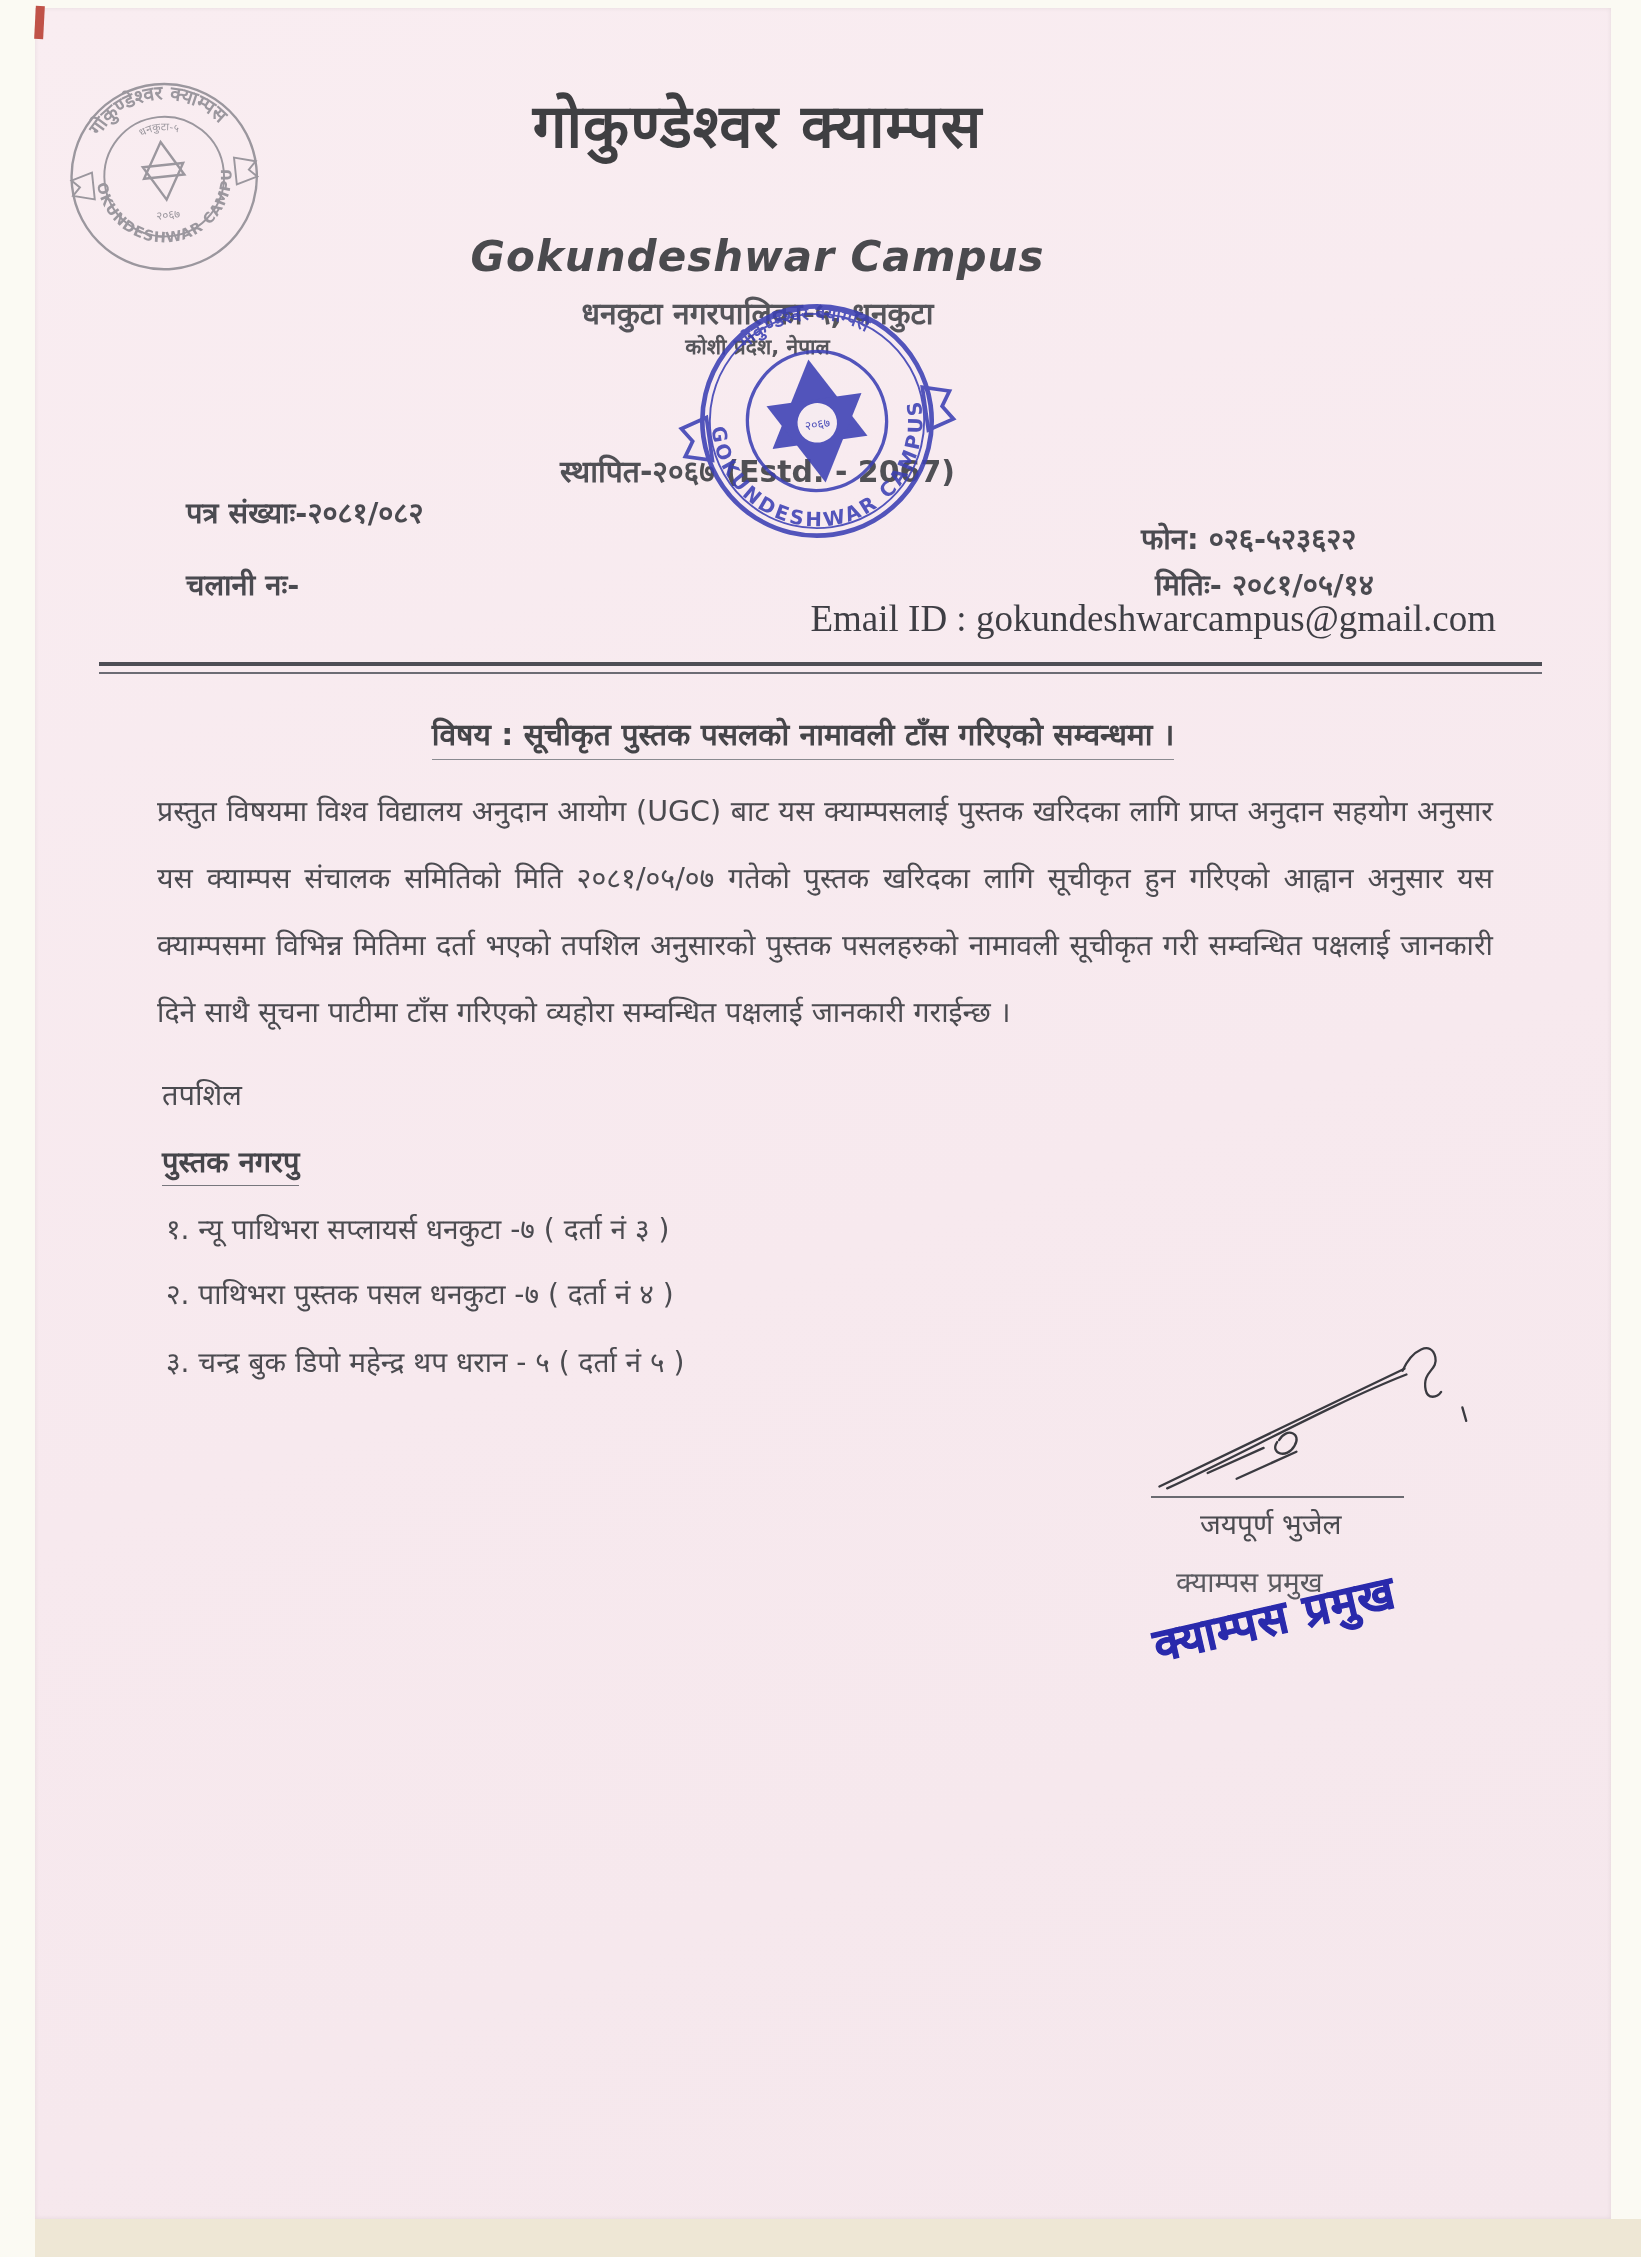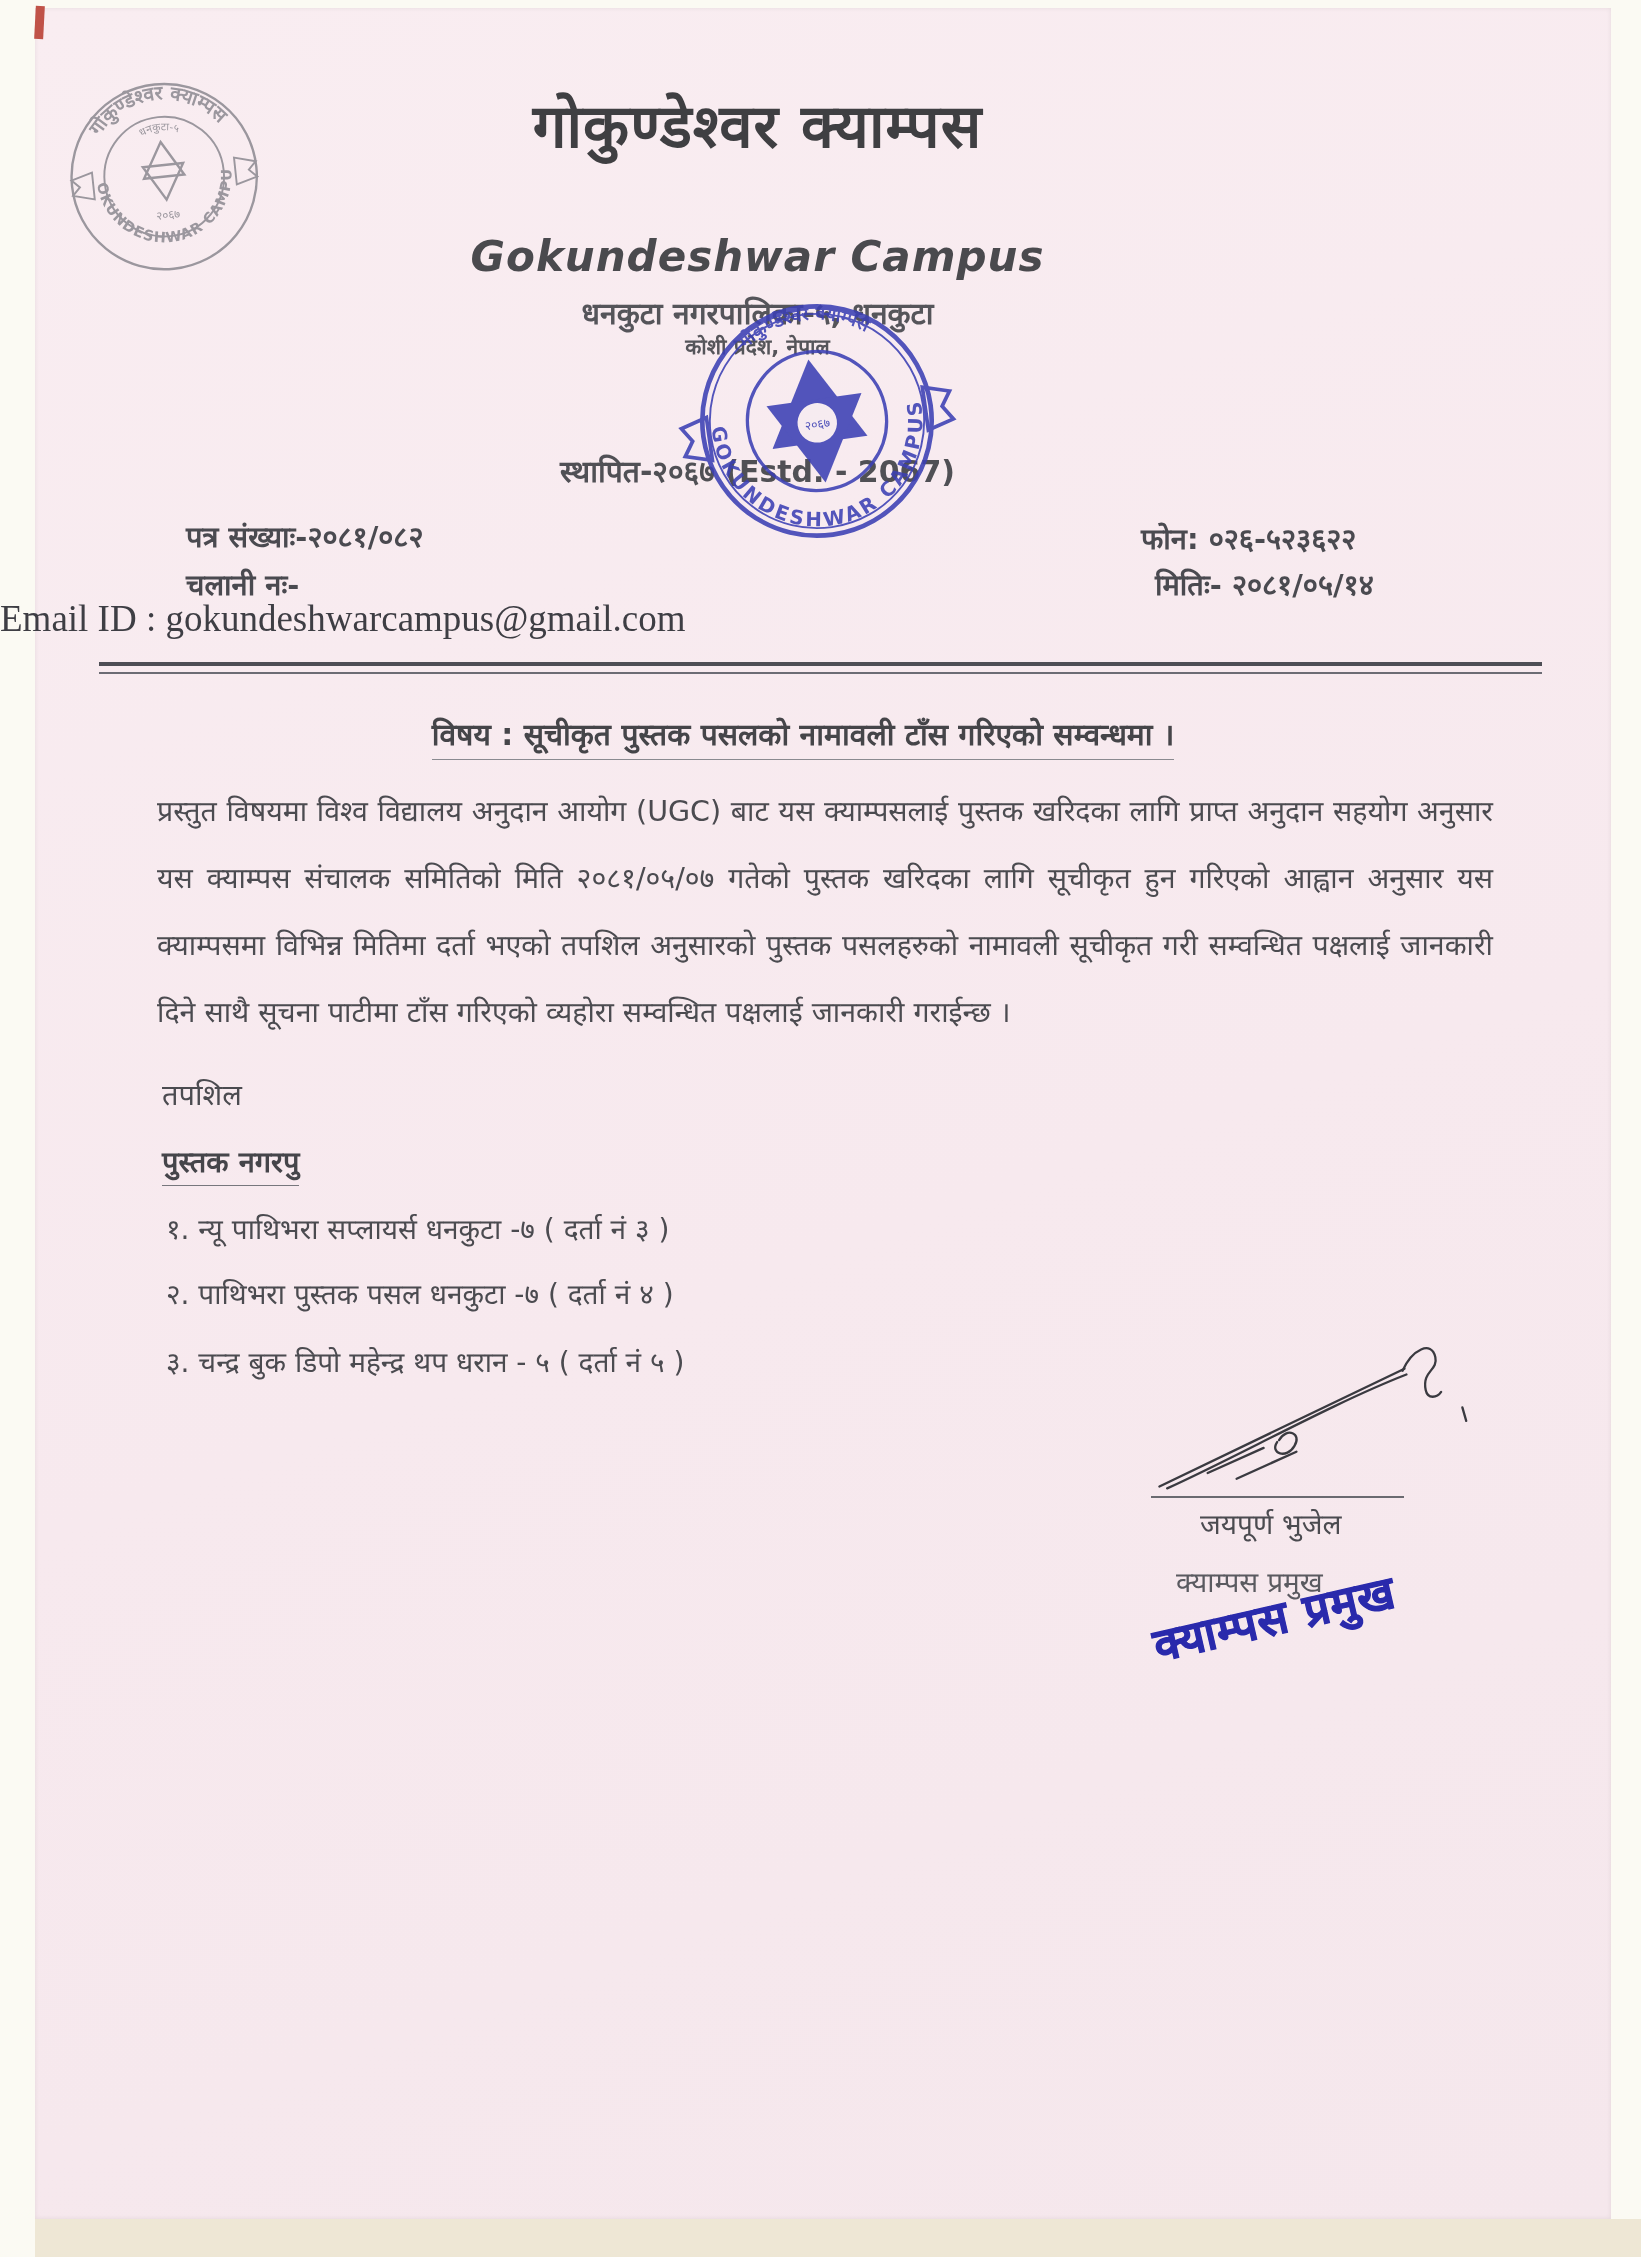--- a/index.html
+++ b/index.html
@@ -18,25 +18,25 @@
   .abs{position:absolute;}
   .centered{left:0;right:126px;text-align:center;}
   .title-np{top:83px;font-size:60px;font-weight:bold;color:#3f3f42;letter-spacing:1px;}
   .title-en{top:232px;font-size:42px;font-weight:bold;font-style:italic;color:#4a4a4e;letter-spacing:1px;}
   .addr1{top:292px;font-size:30px;font-weight:bold;color:#55555a;}
   .addr2{top:332px;font-size:21px;font-weight:bold;color:#55555a;}
   .estd{top:450px;font-size:30px;font-weight:bold;color:#505055;}
   .seal{left:68px;top:77px;width:193px;height:205px;opacity:.8;transform:rotate(-6deg);}
   .bluestamp{left:676px;top:280px;width:282px;height:282px;opacity:.88;transform:rotate(-8deg);}
   .meta{font-size:29px;color:#4a4a50;font-weight:600;}
-  .ref{left:186px;top:516px;}
+  .ref{left:186px;top:492px;}
   .chalani{left:186px;top:564px;}
   .phone{left:1141px;top:518px;}
   .date{left:1155px;top:564px;}
-  .email{top:597px;left:0;right:145px;text-align:left;
+  .email{top:597px;left:0;right:145px;text-align:right;
     font-family:"Liberation Serif","DejaVu Serif",serif;font-size:37px;color:#3e3e44;}
   .rule-top{left:99px;right:99px;top:662px;height:3.9px;background:#4e4e55;}
   .rule-bot{left:99px;right:99px;top:672px;height:1.9px;background:#6c6c74;}
   .subject{top:713px;left:0;right:35px;text-align:center;font-size:30px;font-weight:600;color:#454549;}
   .subject span{border-bottom:1.9px solid #8a8a90;padding-bottom:6.8px;}
   .body-par{left:157px;top:778px;width:1336px;font-size:28.5px;line-height:67px;
     text-align:justify;color:#4b4b50;}
   .tapashil{left:162px;top:1074px;font-size:29px;color:#4b4b50;}
   .list-head{left:162px;top:1141px;font-size:29px;font-weight:bold;color:#45454a;
     border-bottom:1.9px solid #77777d;padding-bottom:4.8px;}

